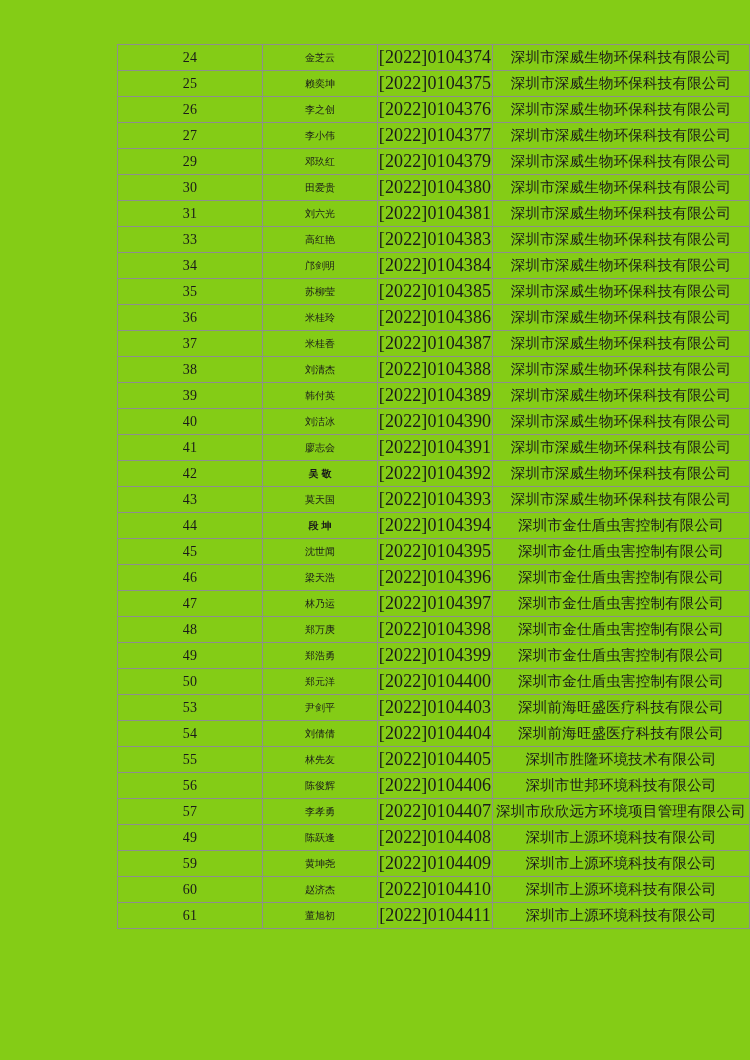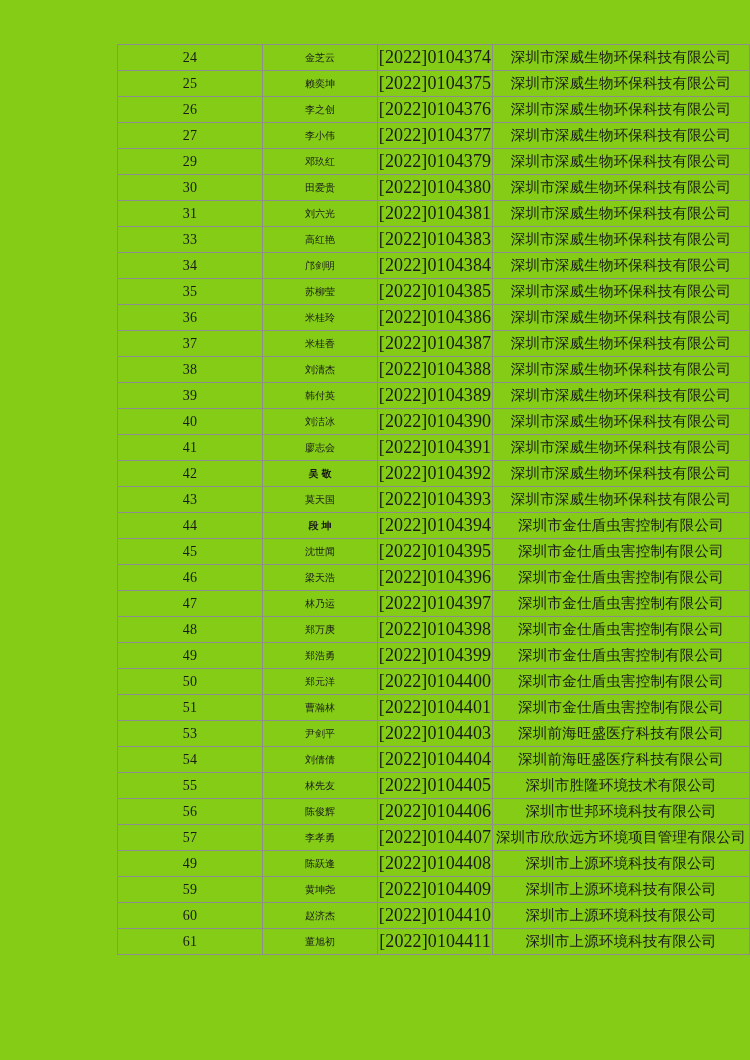--- a/index.html
+++ b/index.html
@@ -226,26 +226,20 @@
           <td class="cell-cert">[2022]0104399</td>
           <td class="cell-org">深圳市金仕盾虫害控制有限公司</td>
         </tr>
         <tr>
           <td class="cell-seq">50</td>
           <td class="cell-name">郑元洋</td>
           <td class="cell-cert">[2022]0104400</td>
           <td class="cell-org">深圳市金仕盾虫害控制有限公司</td>
         </tr>
         <tr>
-          <td class="cell-seq">51</td>
-          <td class="cell-name">曹瀚林</td>
-          <td class="cell-cert">[2022]0104401</td>
-          <td class="cell-org">深圳市金仕盾虫害控制有限公司</td>
-        </tr>
-        <tr>
           <td class="cell-seq">53</td>
           <td class="cell-name">尹剑平</td>
           <td class="cell-cert">[2022]0104403</td>
           <td class="cell-org">深圳前海旺盛医疗科技有限公司</td>
         </tr>
         <tr>
           <td class="cell-seq">54</td>
           <td class="cell-name">刘倩倩</td>
           <td class="cell-cert">[2022]0104404</td>
           <td class="cell-org">深圳前海旺盛医疗科技有限公司</td>

